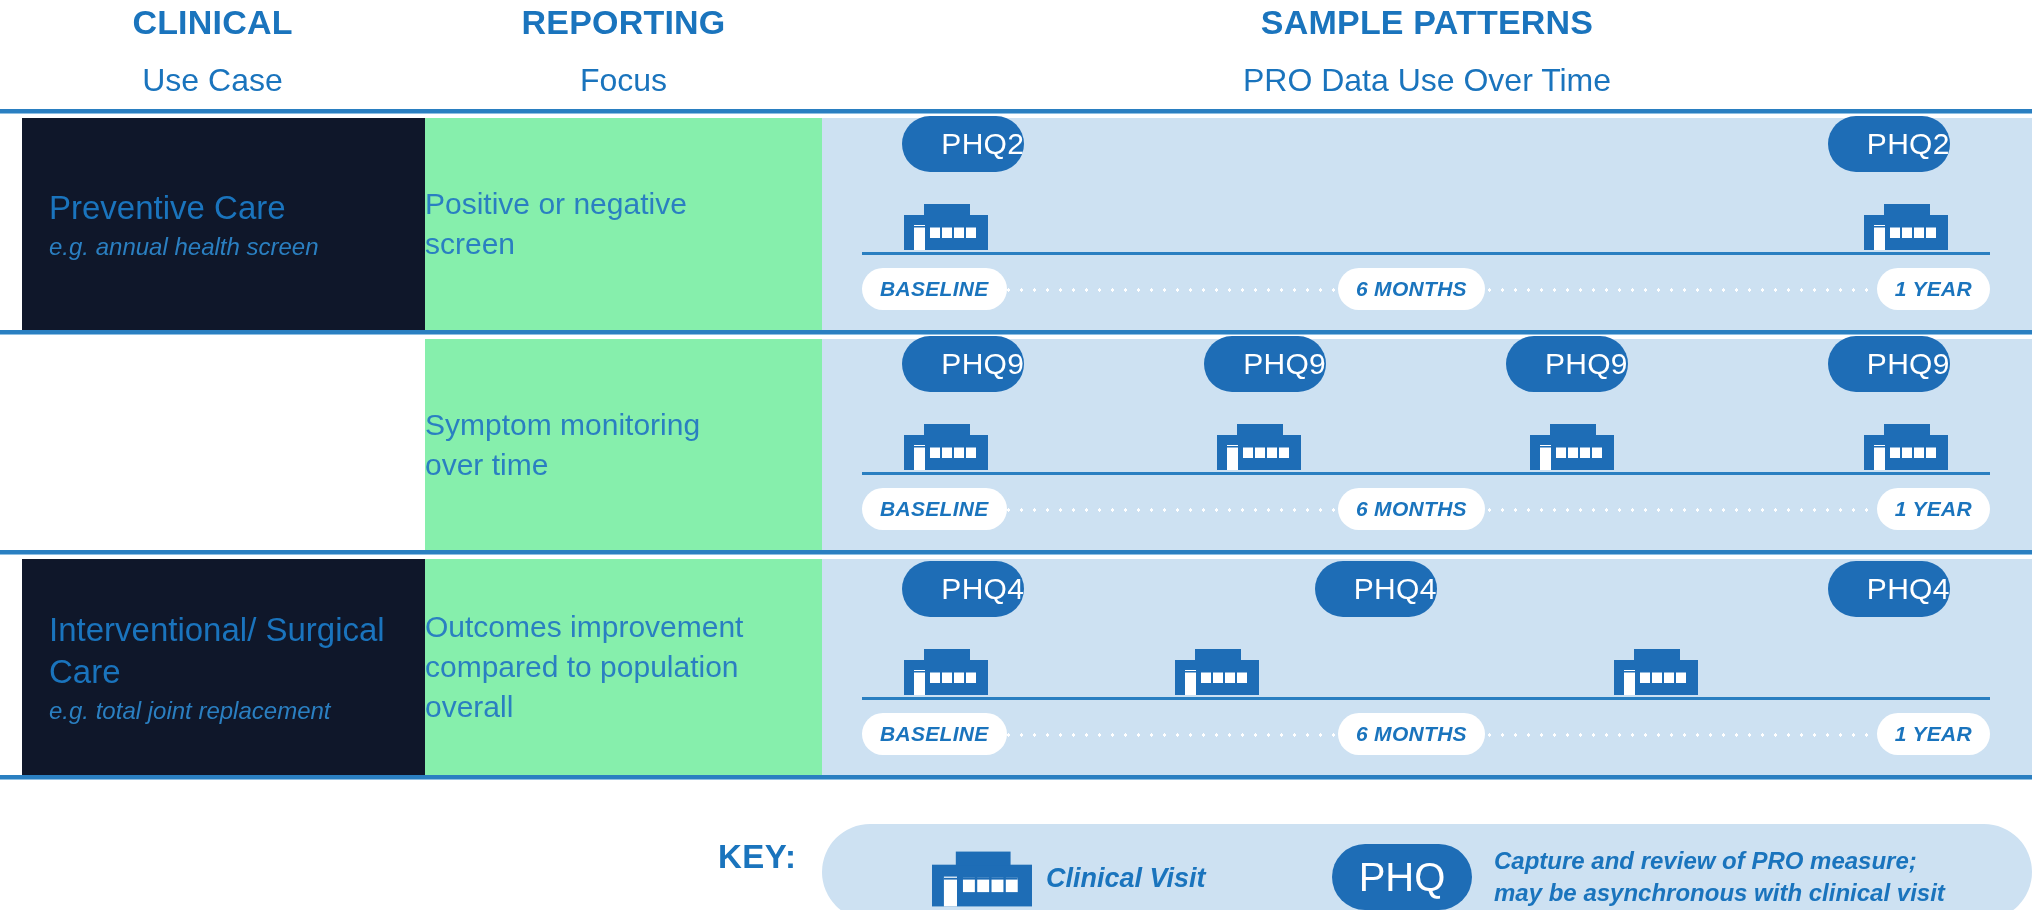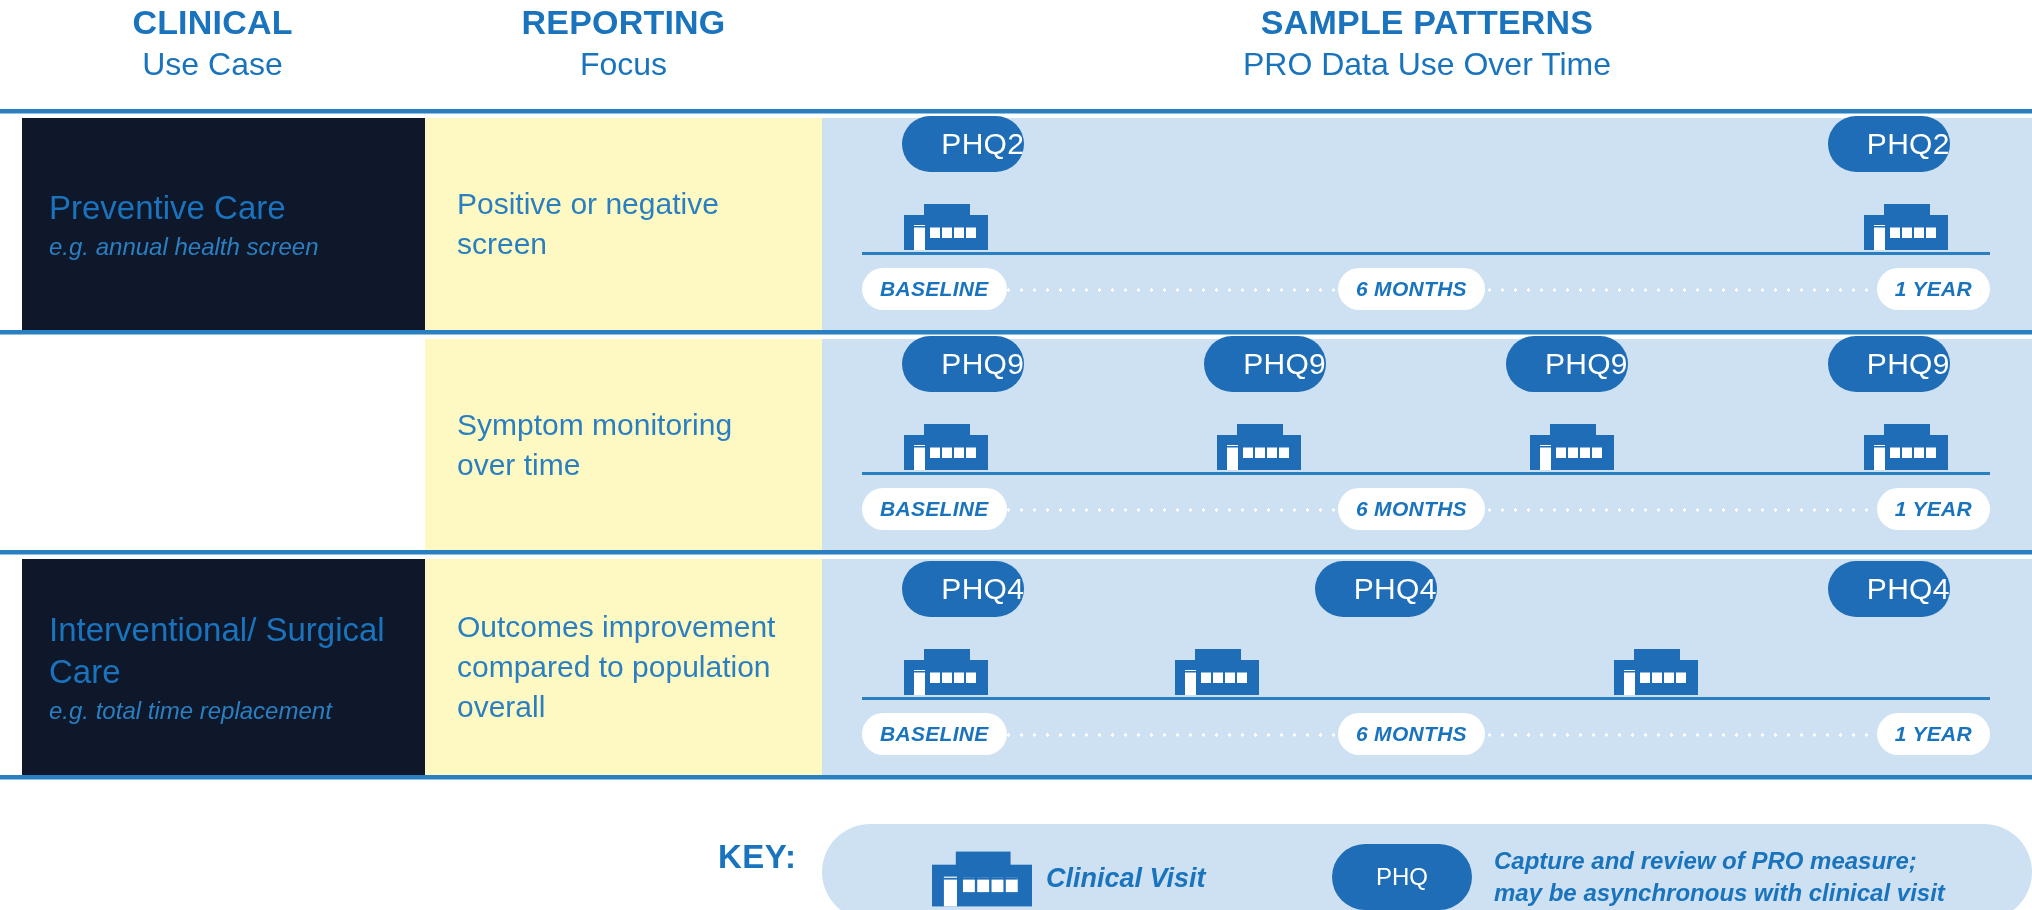--- a/index.html
+++ b/index.html
@@ -9,41 +9,41 @@
     font-family:"Liberation Sans", sans-serif;
     -webkit-font-smoothing:antialiased;
     overflow:hidden;
   }
   .page{position:relative;width:2032px;height:910px;}
 
   
   .header{position:absolute;left:0;top:0;width:2032px;height:105px;}
   .hcol{position:absolute;text-align:center;color:#1a74bd;}
   .hcol .h1{font-size:34px;font-weight:bold;letter-spacing:.2px;line-height:40px;}
-  .hcol .h2{font-size:32px;font-weight:400;line-height:40px;margin-top:2px;}
+  .hcol .h2{font-size:32px;font-weight:400;line-height:40px;margin-top:18px;}
   #hdr-clinical{left:0;top:2px;width:425px;}
   #hdr-reporting{left:425px;top:2px;width:397px;}
   #hdr-sample{left:822px;top:2px;width:1210px;}
 
   
   .divider{position:absolute;left:0;width:2032px;height:4px;
            background:#2a7fc1;}
   .divider::after{content:"";position:absolute;left:0;top:4px;width:2032px;height:1px;background:#8fbfe2;}
 
   
   .row{position:absolute;left:0;width:2032px;}
   .cell-left{position:absolute;left:22px;top:0;width:403px;height:100%;
              background:#0f172a;display:flex;flex-direction:column;justify-content:center;
              box-sizing:border-box;padding-left:27px;}
   .cell-left .title{color:#1a74bd;font-size:33px;line-height:42px;font-weight:400;}
   .cell-left .sub{color:#2a7fc1;font-size:24px;font-style:italic;line-height:30px;margin-top:3px;}
 
   .cell-mid{position:absolute;left:425px;top:0;width:397px;height:100%;
-            background:#fef9c3;display:flex;flex-direction:column;justify-content:center;
-            box-sizing:border-box;padding-left:32px;}
+            background:#86efac;display:flex;flex-direction:column;justify-content:center;
+            box-sizing:border-box;}
   .cell-mid .focus{color:#2a7fc1;font-size:30px;line-height:40px;font-weight:400;}
 
   .cell-right{position:absolute;left:822px;top:0;right:0;height:100%;
               background:#cde1f2;}
 
   
   .tl{position:absolute;left:0;top:0;right:0;bottom:0;}
   .baseline-rule{position:absolute;height:3px;background:#2a7fc1;}
 
   .pill{position:absolute;background:#1e6db6;color:#ffffff;
@@ -66,21 +66,21 @@
   .key-label{position:absolute;left:718px;top:38px;color:#1a74bd;
              font-size:33px;font-weight:bold;letter-spacing:.5px;}
   .key-panel{position:absolute;left:822px;top:0;width:1210px;height:96px;
              background:#cde1f2;border-radius:54px;margin-top:24px;}
   .key-item{position:absolute;display:flex;align-items:center;}
   #key-visit{left:110px;top:24px;}
   #key-visit .clinic-static{position:relative;width:100px;height:60px;margin-right:14px;}
   #key-visit .ktext{color:#1a74bd;font-size:27px;font-weight:bold;font-style:italic;}
   #key-phq{left:510px;top:20px;}
   #key-phq .kpill{position:relative;background:#1e6db6;color:#fff;border-radius:33px;
-                  width:140px;height:66px;line-height:66px;text-align:center;font-size:24px;margin-right:22px;}
+                  width:140px;height:66px;line-height:66px;text-align:center;font-size:40px;margin-right:22px;}
   #key-phq .ktext2{color:#1a74bd;font-size:24px;font-weight:bold;font-style:italic;line-height:32px;}
 </style>
 </head>
 <body>
 
 <div class="page">
 
   <div class="header">
     <div class="hcol" id="hdr-clinical">
       <div class="h1">CLINICAL</div>
@@ -199,21 +199,21 @@
               <div class="tick" style="left: 40px;">BASELINE</div>
               <div class="tick" style="left: 516px;">6 MONTHS</div>
               <div class="tick" style="right: 42px;">1 YEAR</div>
             </div>
           </div>
         </div>
       </div>
       <div class="row" style="top: 559px; height: 216px;">
         <div class="cell-left">
           <div class="title">Interventional/ Surgical Care</div>
-          <div class="sub">e.g. total time replacement</div>
+          <div class="sub">e.g. total joint replacement</div>
         </div>
         <div class="cell-mid">
           <div class="focus" style="max-width: 330px;">Outcomes improvement compared to population overall</div>
         </div>
         <div class="cell-right">
           <div class="tl">
             <div class="baseline-rule" style="left: 40px; width: 1128px; top: 138px;"></div>
             <div class="clinic" style="left: 81.76px; top: 87px;"><svg viewBox="0 0 84 52" width="84" height="52" preserveAspectRatio="none">
                 <rect x="0" y="14" width="84" height="35" fill="#1e6db6"></rect>
                 <rect x="20" y="3" width="46" height="12" fill="#1e6db6"></rect>

